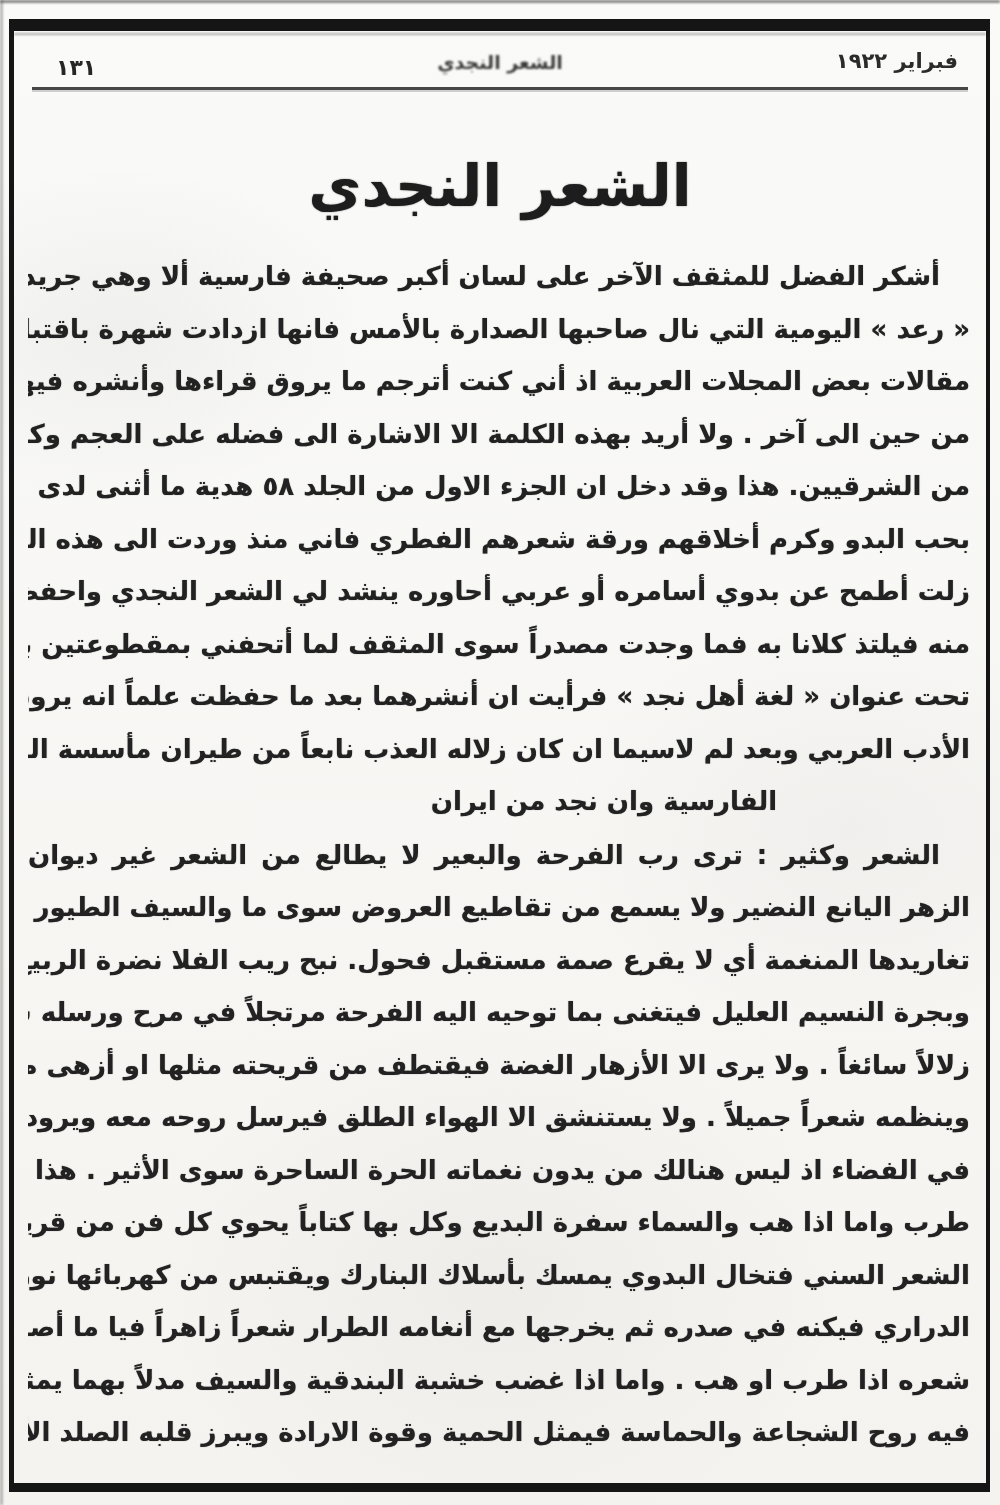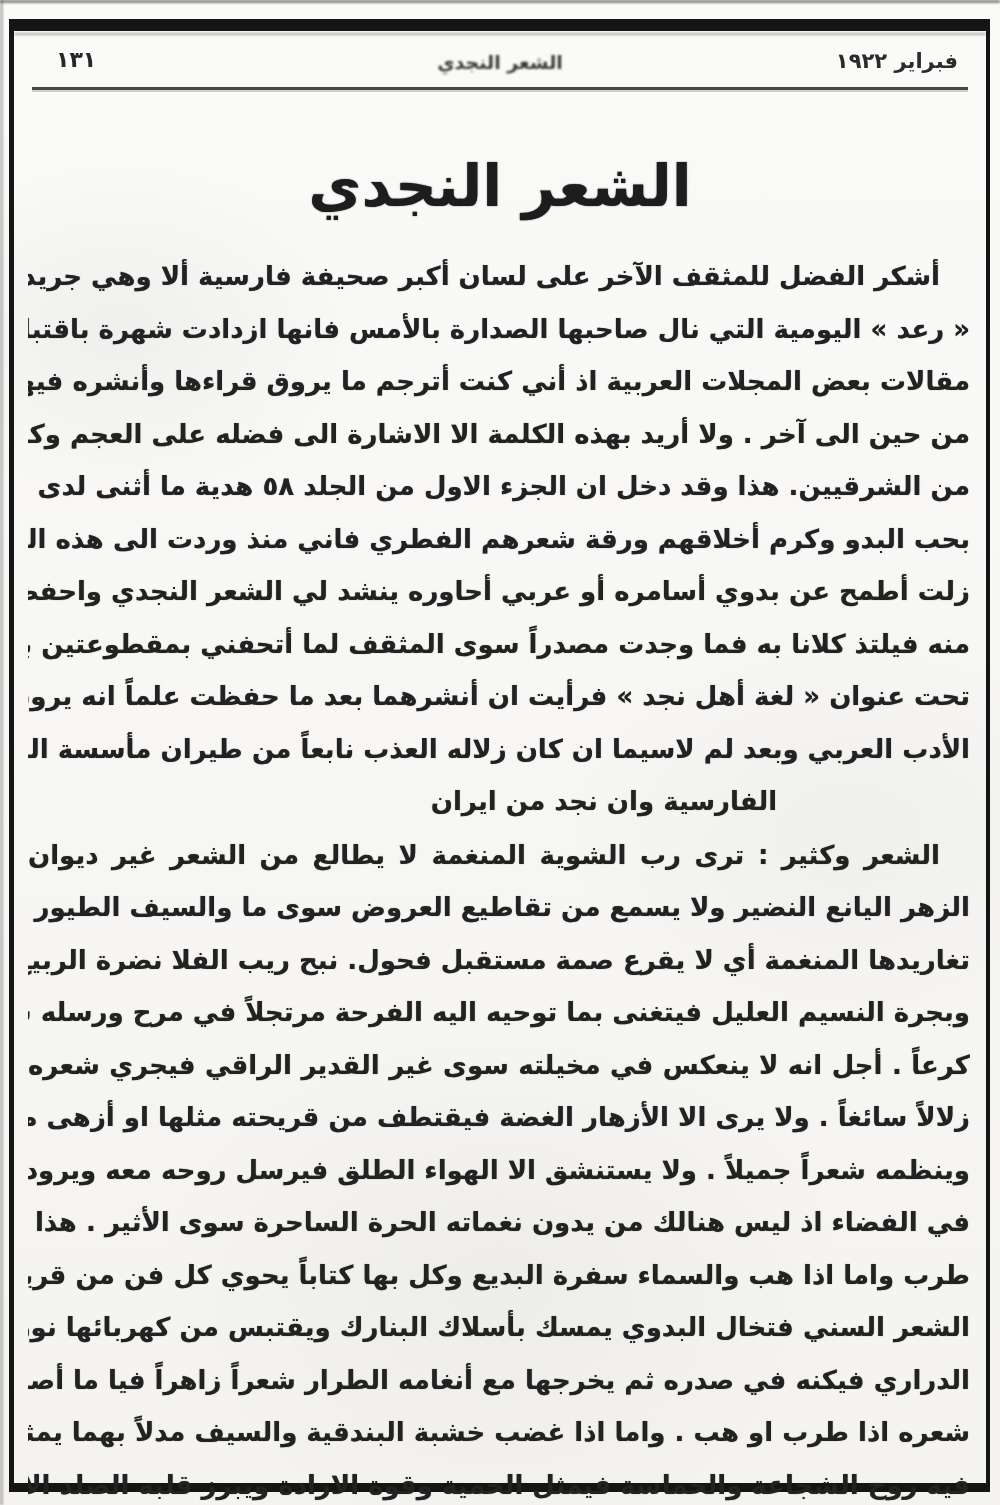--- a/index.html
+++ b/index.html
@@ -22,21 +22,21 @@
     border-width:12px 4px 9px 5px;
     filter:blur(.4px);
     background:transparent;
   }
   .frame-inner-line{position:absolute;left:0;right:0;top:2px;height:2px;background:rgba(30,30,30,.35);filter:blur(.8px);}
   .content{position:absolute;left:14px;right:14px;top:31px;bottom:22px;direction:rtl;}
   
   .header{position:relative;height:56px;}
   .header .h-date{position:absolute;right:28px;top:18px;font-size:21px;font-weight:bold;color:#2b2b2b;letter-spacing:1px;filter:blur(.45px);text-align:right;}
   .header .h-running{position:absolute;left:0;right:0;top:20px;text-align:center;font-size:19px;font-weight:bold;color:#3a3a3a;filter:blur(.9px);}
-  .header .h-page{position:absolute;left:42px;top:16px;font-size:22px;font-weight:bold;color:#262626;filter:blur(.4px);}
+  .header .h-page{position:absolute;left:42px;top:24px;font-size:22px;font-weight:bold;color:#262626;filter:blur(.4px);}
   .header-rule{margin:0 18px;height:3px;background:#474747;filter:blur(.55px);box-shadow:0 2px 0 rgba(80,80,80,.25);}
   
   .title{
     margin-top:46px;text-align:center;font-size:58px;font-weight:bold;color:#1d1d1d;
     filter:blur(.55px);text-shadow:0 0 1.5px rgba(0,0,0,.6);height:100px;line-height:100px;
   }
   
   .body{padding:14px 16px 0 14px;color:#222;}
   .para{font-size:26px;font-weight:bold;line-height:52.5px;filter:blur(.5px);text-shadow:0 0 1px rgba(20,20,20,.55);}
   .para .line{direction:rtl;text-align:justify;text-align-last:justify;white-space:nowrap;overflow:hidden;}
@@ -81,28 +81,27 @@
           <div class="line">بحب البدو وكرم أخلاقهم ورقة شعرهم الفطري فاني منذ وردت الى هذه البلاد ما</div>
           <div class="line">زلت أطمح عن بدوي أسامره أو عربي أحاوره ينشد لي الشعر النجدي واحفظ</div>
           <div class="line">منه فيلتذ كلانا به فما وجدت مصدراً سوى المثقف لما أتحفني بمقطوعتين بدويتين</div>
           <div class="line">تحت عنوان « لغة أهل نجد » فرأيت ان أنشرهما بعد ما حفظت علماً انه يروق عشاق</div>
           <div class="line">الأدب العربي وبعد لم لاسيما ان كان زلاله العذب نابعاً من طيران مأسسة البلاد</div>
         </div>
       <div class="line-centered">الفارسية وان نجد من ايران</div>
 
       <div class="para para2">
         <div class="para2-firstline">
-          <span class="para2-lead">الشعر وكثير : </span><span>ترى رب الشوية المنغمة لا يطالع من الشعر غير ديوان</span>
+          <span class="para2-lead">الشعر وكثير : </span><span>ترى رب الفرحة والبعير لا يطالع من الشعر غير ديوان</span>
         </div>
         <div>
 
         <div class="line">الزهر اليانع النضير ولا يسمع من تقاطيع العروض سوى ما والسيف الطيور في</div>
             <div class="line">تغاريدها المنغمة أي لا يقرع صمة مستقبل فحول. نبح ريب الفلا نضرة الربيع</div>
             <div class="line">وبجرة النسيم العليل فيتغنى بما توحيه اليه الفرحة مرتجلاً في مرح ورسله شعراً</div>
-            <div class="line">كرعاً . أجل انه لا ينعكس في مخيلته سوى غير القدير الراقي فيجري شعره</div>
             <div class="line">زلالاً سائغاً . ولا يرى الا الأزهار الغضة فيقتطف من قريحته مثلها او أزهى منها</div>
             <div class="line">وينظمه شعراً جميلاً . ولا يستنشق الا الهواء الطلق فيرسل روحه معه ويرودها</div>
             <div class="line">في الفضاء اذ ليس هنالك من يدون نغماته الحرة الساحرة سوى الأثير . هذا اذا</div>
             <div class="line">طرب واما اذا هب والسماء سفرة البديع وكل بها كتاباً يحوي كل فن من قريض</div>
             <div class="line">الشعر السني فتخال البدوي يمسك بأسلاك البنارك ويقتبس من كهربائها نور</div>
             <div class="line">الدراري فيكنه في صدره ثم يخرجها مع أنغامه الطرار شعراً زاهراً فيا ما أصيل</div>
             <div class="line">شعره اذا طرب او هب . واما اذا غضب خشبة البندقية والسيف مدلاً بهما يمثال</div>
             <div class="line">فيه روح الشجاعة والحماسة فيمثل الحمية وقوة الارادة ويبرز قلبه الصلد الأبي</div>
           </div>
       </div>

